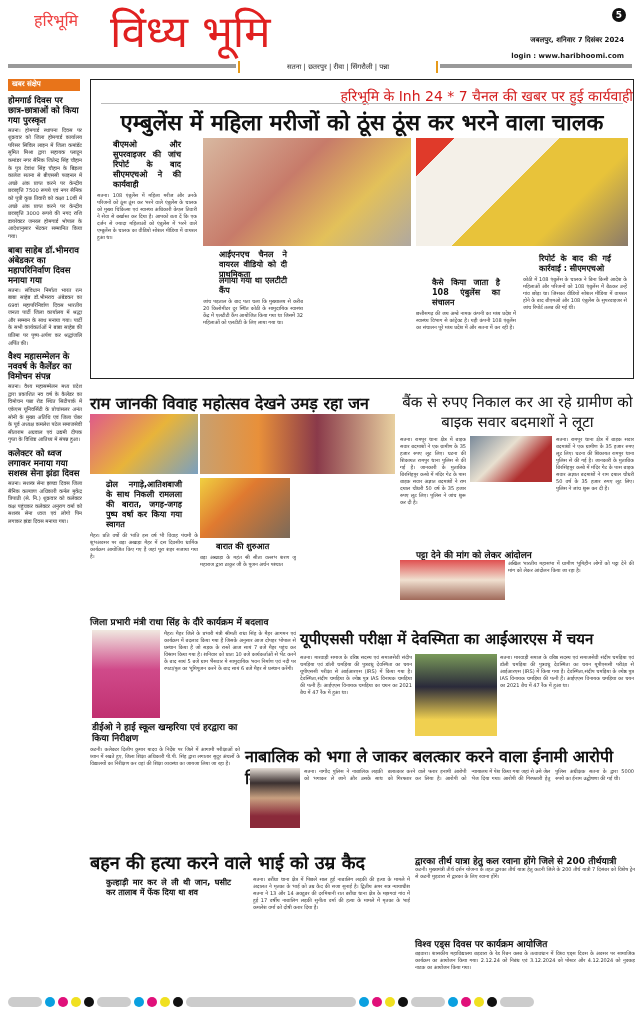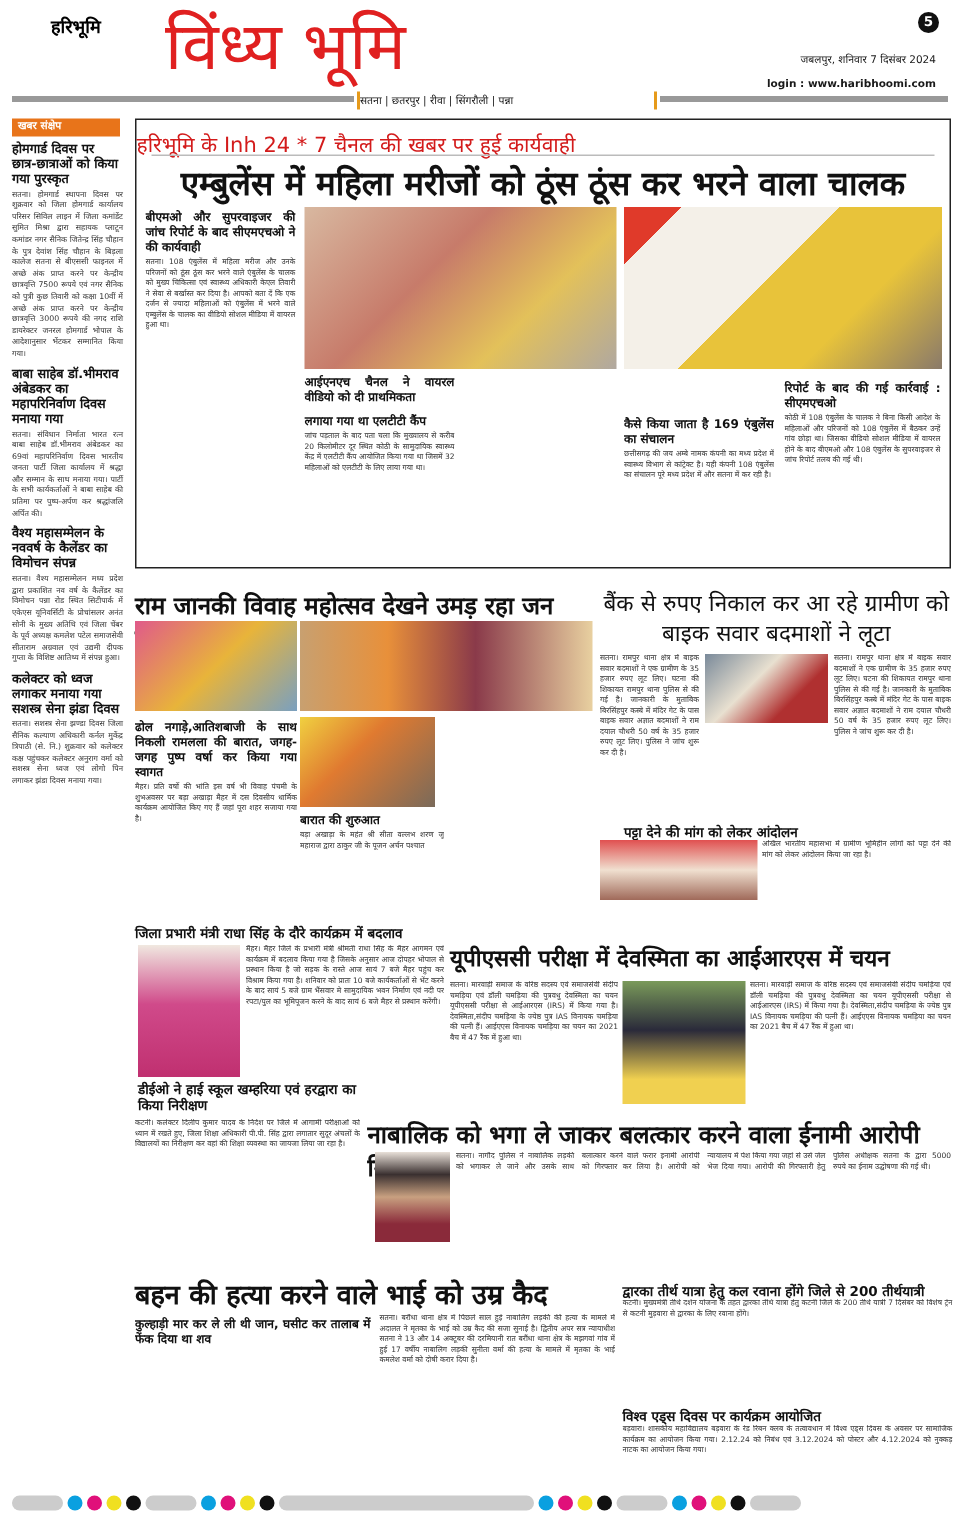--- a/index.html
+++ b/index.html
@@ -1,34 +1,34 @@
 <!DOCTYPE html>
 <html><head>
 <meta charset="utf-8">
 <style>
 *{box-sizing:border-box;margin:0;padding:0}
 body{width:640px;height:1015px;background:#fff;font-family:"DejaVu Sans","Liberation Sans",sans-serif;color:#1a1a1a;overflow:hidden;position:relative}
 .masthead{position:absolute;left:0;top:0;width:640px;height:70px}
-.brand{position:absolute;left:34px;top:9px;color:#000000;font-weight:bold;font-size:12px}
+.brand{position:absolute;left:34px;top:9px;color:#ef4444;font-weight:normal;font-size:16px}
 .title{position:absolute;left:110px;top:6px;color:#e02020;font-size:44px;line-height:52px;font-weight:normal}
 .pageno{position:absolute;right:14px;top:8px;width:14px;height:14px;border-radius:50%;background:#111;color:#fff;font-size:9px;text-align:center;line-height:14px;font-weight:bold}
-.dateline{position:absolute;right:16px;top:35px;font-size:7px;font-weight:normal}
+.dateline{position:absolute;right:16px;top:35px;font-size:7px;font-weight:bold}
 .login{position:absolute;right:16px;top:52px;font-size:7px;font-weight:bold}
 .rule{position:absolute;top:64px;height:4px;background:#999}
-.cities{position:absolute;left:238px;top:61px;width:200px;font-size:7px;border-left:2px solid #e69a1a;border-right:2px solid #e69a1a;height:12px;line-height:12px}
+.cities{position:absolute;left:238px;top:61px;width:200px;text-align:center;font-size:7px;border-left:2px solid #e69a1a;border-right:2px solid #e69a1a;height:12px;line-height:12px}
 .side{position:absolute;left:8px;top:79px;width:74px;height:920px;font-size:5.2px;line-height:7.6px;color:#333}
 .side-tag{background:#e8741a;color:#fff;font-size:7px;font-weight:bold;padding:2px 4px;margin-bottom:4px;width:72px}
 .side h4{font-size:8.5px;line-height:10px;color:#111;margin:4px 0 2px}
 .side p{text-align:justify}
 .main-box{position:absolute;left:90px;top:79px;width:544px;height:300px;border:1.5px solid #222}
-.kicker{position:absolute;left:0;top:6px;width:100%;text-align:left;color:#d31b1b;font-size:14px}
+.kicker{position:absolute;left:0;top:6px;width:100%;text-align:right;color:#d31b1b;font-size:14px}
 .head1{position:absolute;left:0;top:26px;width:100%;text-align:center;font-size:22px;font-weight:bold;color:#111}
 .photo{position:absolute;background:linear-gradient(135deg,#d8b8a0,#c77b6a 40%,#e3c15a 70%,#b0a8a0)}
 .col{position:absolute;font-size:5px;line-height:7px;color:#333;text-align:justify}
-.col h5{font-size:8px;line-height:10px;color:#111;margin:2px 0}
+.col h5{font-size:8px;line-height:10px;color:#111;margin:2px 16px}
 .h2{position:absolute;font-weight:bold;color:#111}
 .dots{position:absolute;top:996px;height:12px;display:flex;gap:3px;align-items:center}
 .dot{width:10px;height:10px;border-radius:50%}
 .pill{width:34px;height:10px;border-radius:5px;background:#ccc}
 </style>
 </head>
 <body>
 
 <div class="masthead">
   <div class="brand">हरिभूमि</div>
@@ -64,21 +64,21 @@
   <div class="photo" style="left:112px;top:58px;width:208px;height:108px"></div>
   <div class="photo" style="left:325px;top:58px;width:212px;height:108px;background:linear-gradient(135deg,#e03a2a 0 12%,#f4f0e8 12% 45%,#e8c33a 45% 70%,#8a7a6a)"></div>
   <div class="col" style="left:112px;top:168px;width:100px;height:60px;overflow:hidden">
     <h5>आईएनएच चैनल ने वायरल वीडियो को दी प्राथमिकता</h5>
   </div>
   <div class="col" style="left:112px;top:194px;width:100px;height:84px;overflow:hidden">
     <h5>लगाया गया था एलटीटी कैंप</h5>
     <p>जांच पड़ताल के बाद पता चला कि मुख्यालय से करीब 20 किलोमीटर दूर स्थित कोठी के सामुदायिक स्वास्थ्य केंद्र में एलटीटी कैंप आयोजित किया गया था जिसमें 32 महिलाओं को एलटीटी के लिए लाया गया था।</p>
   </div>
   <div class="col" style="left:325px;top:196px;width:100px;height:98px;overflow:hidden">
-    <h5>कैसे किया जाता है 169 एंबुलेंस का संचालन</h5>
+    <h5>कैसे किया जाता है 108 एंबुलेंस का संचालन</h5>
     <p>छत्तीसगढ़ की जय अम्बे नामक कंपनी का मध्य प्रदेश में स्वास्थ्य विभाग से कांट्रेक्ट है। यही कंपनी 108 एंबुलेंस का संचालन पूरे मध्य प्रदेश में और सतना में कर रही है।</p>
   </div>
   <div class="col" style="left:432px;top:172px;width:104px;height:122px;overflow:hidden">
     <h5>रिपोर्ट के बाद की गई कार्रवाई : सीएमएचओ</h5>
     <p>कोठी में 108 एंबुलेंस के चालक ने बिना किसी आदेश के महिलाओं और परिजनों को 108 एंबुलेंस में बैठकर उन्हें गांव छोड़ा था। जिसका वीडियो सोशल मीडिया में वायरल होने के बाद बीएमओ और 108 एंबुलेंस के सुपरवाइजर से जांच रिपोर्ट तलब की गई थी।</p>
   </div>
 </div>
 
 <div class="h2" style="left:90px;top:392px;width:310px;font-size:16px">राम जानकी विवाह महोत्सव देखने उमड़ रहा जन सैलाब</div>
 <div class="photo" style="left:90px;top:414px;width:108px;height:60px;background:linear-gradient(135deg,#e05a8a,#e8b43a 50%,#7aa0c0)"></div>

